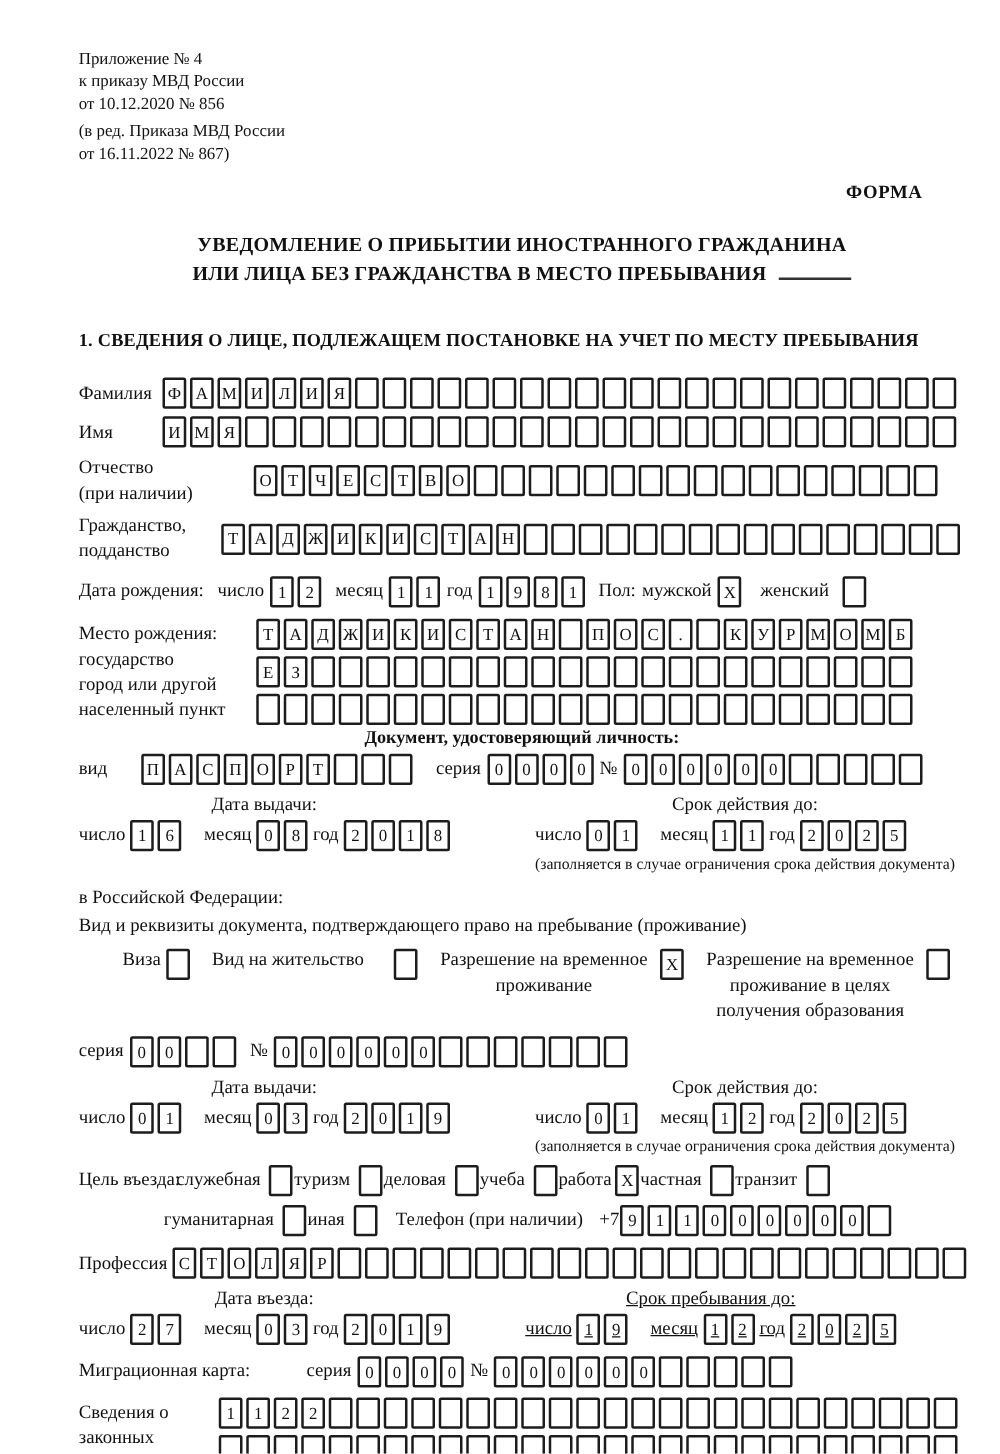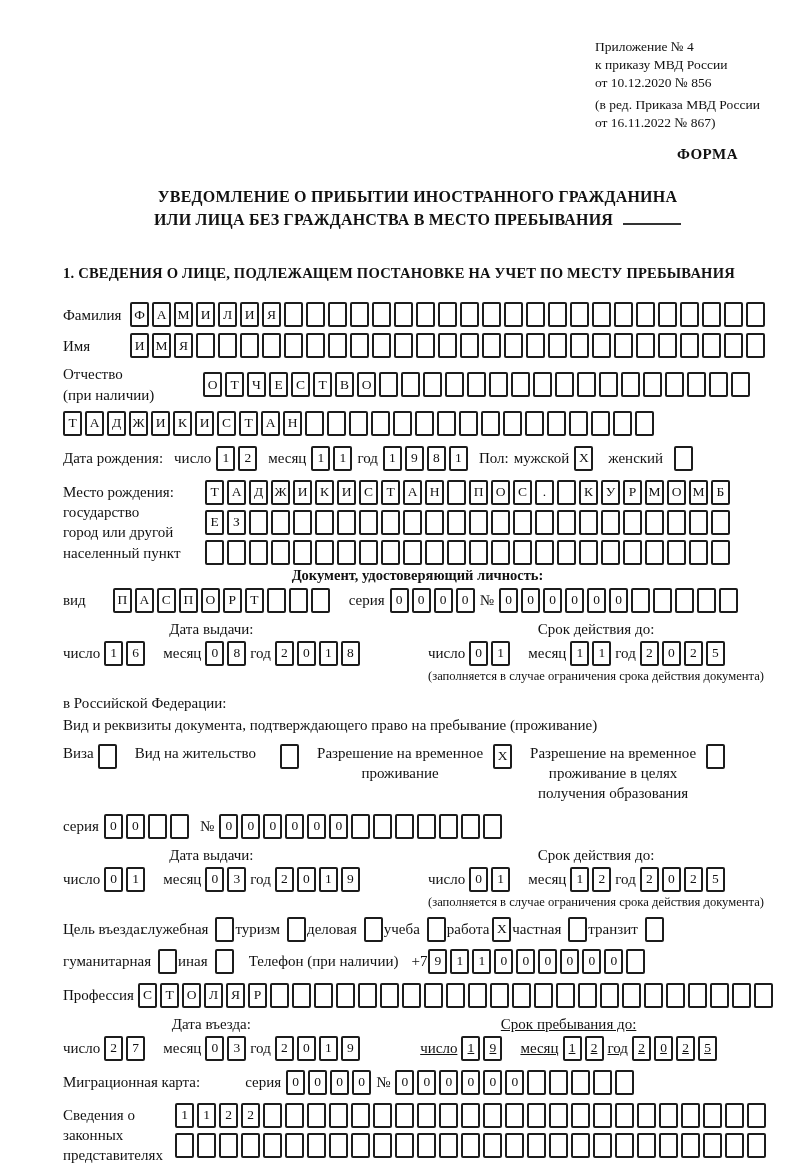--- a/index.html
+++ b/index.html
@@ -1,21 +1,21 @@
 <!DOCTYPE html>
 <html lang="ru"><head>
 <meta charset="utf-8">
 <style>
   * { margin:0; padding:0; box-sizing:border-box; }
   html,body { background:#ffffff; }
   body { font-family:"Liberation Serif","DejaVu Serif",serif; color:#111; }
   .page { position:relative; width:800px; height:1163px; padding:38px 28px 0 63px; overflow:hidden; background:#fff; }
 
   
-  .hdr { margin-left:532px; font-size:13.5px; line-height:1.32; }
+  .hdr { font-size:13.5px; line-height:1.32; }
   .hdr .gap { height:5px; }
   .form-word { margin-top:14px; text-align:right; padding-right:34px; font-weight:bold; font-size:15px; letter-spacing:.5px; }
 
   
   .title { margin-top:22px; text-align:center; font-weight:bold; font-size:16px; line-height:1.45; letter-spacing:.2px; }
   .blank-line { display:inline-block; width:58px; border-bottom:2.5px solid #333; height:14px; margin-left:10px; }
 
   .sect { margin-top:34px; font-weight:bold; font-size:14.6px; letter-spacing:.2px; }
 
   
@@ -43,21 +43,21 @@
   .dates { display:flex; justify-content:space-between; margin-top:8px; }
   .dgroup { }
   .dhead { text-align:center; font-size:15px; margin-bottom:3px; }
   .dline { display:flex; align-items:center; gap:4px; font-size:15px; }
   .dline .sp { width:10px; }
   .note { font-size:12.6px; margin-top:3px; text-align:center; white-space:nowrap; }
 
   .plain { font-size:15px; margin-top:8px; line-height:1.5; }
 
   
-  .permits { display:flex; align-items:flex-start; margin-top:6px; gap:18px; }
+  .permits { display:flex; align-items:flex-start; margin-top:6px; gap:18px;margin-left:35px; }
   .pgroup { display:flex; align-items:flex-start; gap:10px; }
   .pgroup .ptxt { font-size:15px; text-align:center; line-height:1.35; }
   .pgroup .ptxt span { display:block;font-family:Liberation Serif, serif; }
   .pgroup .boxes { margin-top:1px; }
 
   .opt { display:flex; align-items:center; gap:7px; }
   .optrow { display:flex; align-items:center; gap:1px; margin-top:7px; font-size:15px; flex-wrap:nowrap; }
 </style>
 </head>
 <body>
@@ -181,20 +181,24 @@
         <span class="cell"></span>
         <span class="cell"></span>
         <span class="cell"></span>
         <span class="cell"></span>
         <span class="cell"></span>
         <span class="cell"></span>
       </div>
   </div>
 
   <div class="row">
+    <span class="lbl multi w114">
+      <span>Гражданство,</span>
+      <span>подданство</span>
+    </span>
     <div class="boxes">
         <span class="cell">Т</span>
         <span class="cell">А</span>
         <span class="cell">Д</span>
         <span class="cell">Ж</span>
         <span class="cell">И</span>
         <span class="cell">К</span>
         <span class="cell">И</span>
         <span class="cell">С</span>
         <span class="cell">Т</span>
@@ -581,21 +585,21 @@
         </div>
     </div>
     <div class="opt">
       <span>транзит</span>
       <div class="boxes">
           <span class="cell"></span>
         </div>
     </div>
   </div>
 
-  <div class="optrow" style="">
+  <div class="optrow" style="margin-left:68px;">
     <div class="opt">
       <span>гуманитарная</span>
       <div class="boxes">
           <span class="cell"></span>
         </div>
     </div>
     <div class="opt">
       <span>иная</span>
       <div class="boxes">
           <span class="cell"></span>

